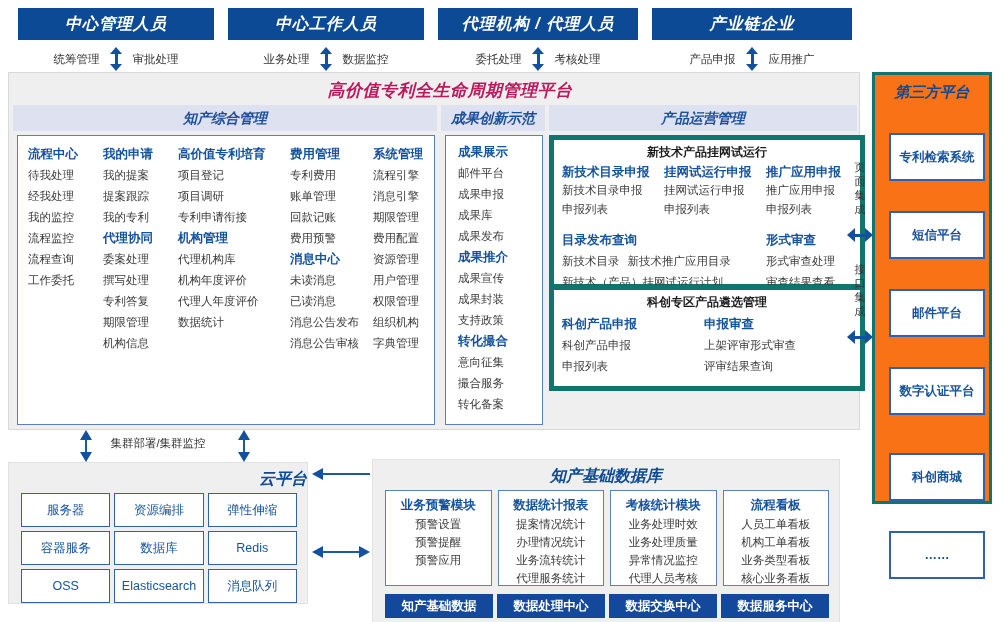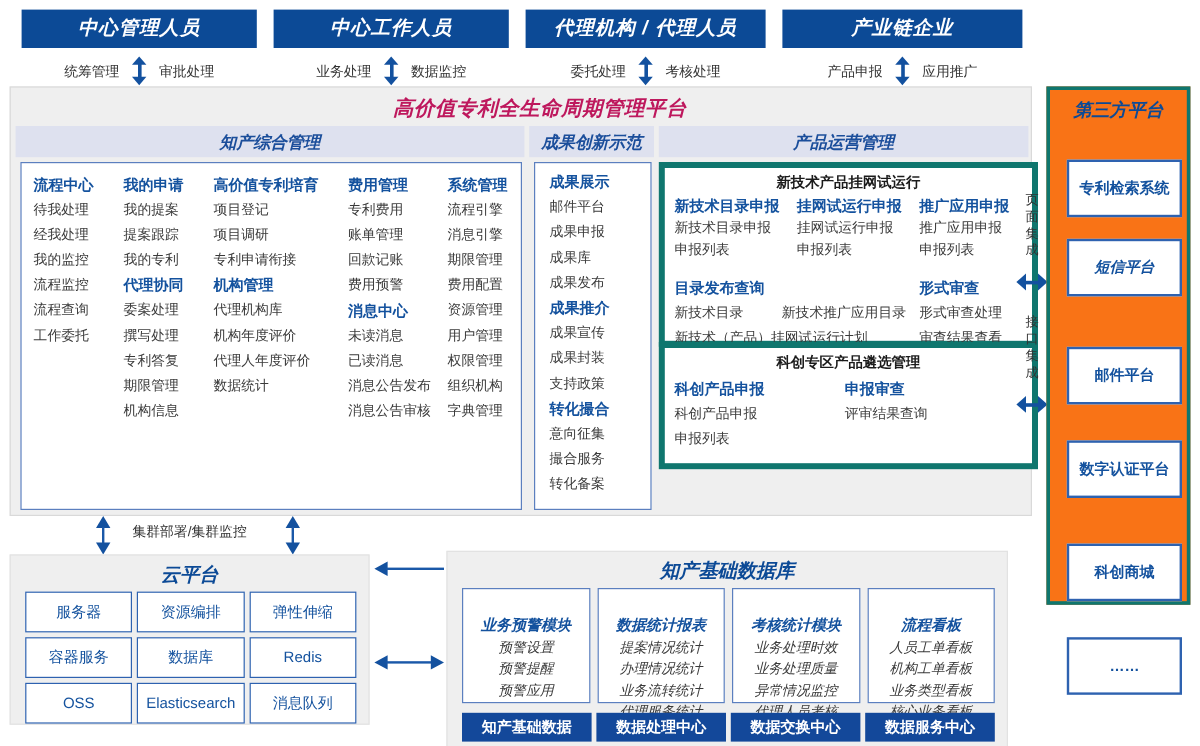--- a/index.html
+++ b/index.html
@@ -91,37 +91,37 @@
   #third-panel{left:872px;top:72px;width:120px;height:432px;background:#f97316;border:3px solid #0f766e;}
   #third-title{position:absolute;left:0;top:8px;width:100%;text-align:center;
     font-size:15px;font-weight:bold;font-style:italic;color:#0C4A96;}
   .tp-item{position:absolute;left:14px;width:92px;height:44px;border:2px solid #2E62B0;
     background:#fff;display:flex;align-items:center;justify-content:center;
     font-size:12.5px;color:#14529E;font-weight:bold;}
   .integ{position:absolute;width:16px;text-align:center;font-size:11px;color:#333;line-height:14px;}
 
   
   #cloud-panel{left:8px;top:462px;width:300px;height:142px;background:#EFEFEF;border:1px solid #E2E2E2;}
-  #cloud-title{position:absolute;left:0;top:6px;width:100%;text-align:center;
+  #cloud-title{position:absolute;left:0;top:6px;width:100%;text-align:right;
     font-size:16px;font-weight:bold;font-style:italic;color:#0C4A96;}
   .cloud-grid{position:absolute;left:12px;top:30px;width:276px;
     display:grid;grid-template-columns:repeat(3,1fr);gap:4px;}
   .cloud-cell{height:32px;border:1.5px solid #2E62B0;background:#fff;
     display:flex;align-items:center;justify-content:center;
     font-size:12.5px;color:#14529E;}
   #cluster-label{position:absolute;left:8px;top:432px;width:300px;text-align:center;
     font-size:11.5px;color:#333;}
 
   
   #db-panel{left:372px;top:440px;width:468px;height:168px;background:#EFEFEF;border:1px solid #E2E2E2;margin-top:19px;}
   #db-title{position:absolute;left:0;top:6px;width:100%;text-align:center;
     font-size:16px;font-weight:bold;font-style:italic;color:#0C4A96;}
   .db-cols{position:absolute;left:12px;top:30px;width:444px;
     display:grid;grid-template-columns:repeat(4,1fr);gap:6px;}
-  .db-card{border:1px solid #5B7FBF;background:#fff;height:96px;padding-top:20px;box-sizing:border-box;font-style:italic;}
+  .db-card{border:1px solid #5B7FBF;background:#fff;height:96px;padding-top:4px;box-sizing:border-box;}
   .db-card .h{text-align:center;font-size:12.5px;font-weight:bold;color:#14529E;line-height:20px;}
   .db-card .i{text-align:center;font-size:11.5px;color:#3A3A3A;line-height:18px;}
   .db-bar{height:24px;background:#13489A;color:#fff;display:flex;align-items:center;
     justify-content:center;font-size:12.5px;font-weight:bold;margin-top:4px;}
   .db-bars{position:absolute;left:12px;top:130px;width:444px;
     display:grid;grid-template-columns:repeat(4,1fr);gap:4px;}
 </style>
 </head>
 <body>
 
@@ -266,21 +266,21 @@
       <div class="ci" style="line-height:19px;">挂网试运行申报</div>
       <div class="ci" style="line-height:19px;">申报列表</div>
     </div>
     <div class="colgrp" style="left:212px;top:24px;width:92px;">
       <div class="ch" style="white-space:normal;line-height:17px;">推广应用申报</div>
       <div class="ci" style="line-height:19px;">推广应用申报</div>
       <div class="ci" style="line-height:19px;">申报列表</div>
     </div>
     <div class="colgrp" style="left:8px;top:90px;width:200px;">
       <div class="ch">目录发布查询</div>
-      <div style="display:flex;gap:32px;">
+      <div style="display:flex;gap:8px;">
         <span class="ci">新技术目录</span>
         <span class="ci">新技术推广应用目录</span>
       </div>
       <div class="ci">新技术（产品）挂网试运行计划</div>
     </div>
     <div class="colgrp" style="left:212px;top:90px;width:92px;">
       <div class="ch">形式审查</div>
       <div class="ci">形式审查处理</div>
       <div class="ci">审查结果查看</div>
     </div>
@@ -288,38 +288,39 @@
 
   <div class="inner-box" style="left:540px;top:212px;width:306px;height:96px;">
     <div class="inner-title">科创专区产品遴选管理</div>
     <div class="colgrp" style="left:8px;top:24px;width:130px;">
       <div class="ch">科创产品申报</div>
       <div class="ci">科创产品申报</div>
       <div class="ci">申报列表</div>
     </div>
     <div class="colgrp" style="left:150px;top:24px;width:150px;">
       <div class="ch">申报审查</div>
+      <div class="ci">上架评审形式审查</div>
       <div class="ci">评审结果查询</div>
     </div>
   </div>
 </div>
 
 <div class="integ" style="left:852px;top:160px;">页面集成</div>
 <div class="hdbl" style="position:absolute;left:847px;top:228px;">
     <i></i>
   </div>
 <div class="integ" style="left:852px;top:262px;">接口集成</div>
 <div class="hdbl" style="position:absolute;left:847px;top:330px;">
     <i></i>
   </div>
 
 <div id="third-panel" class="abs">
   <div id="third-title">第三方平台</div>
   <div class="tp-item" style="top:58px;">专利检索系统</div>
-  <div class="tp-item" style="top:124px;font-style:italic;">短信平台</div>
+  <div class="tp-item" style="top:136px;">短信平台</div>
   <div class="tp-item" style="top:214px;">邮件平台</div>
   <div class="tp-item" style="top:292px;">数字认证平台</div>
   <div class="tp-item" style="top:378px;">科创商城</div>
   <div class="tp-item" style="top:456px;">……</div>
 </div>
 
 <div class="varrow" style="left:80px;top:430px;height:32px;">
   <div class="tipT"></div>
     <div class="line"></div>
     <div class="tipB"></div>

